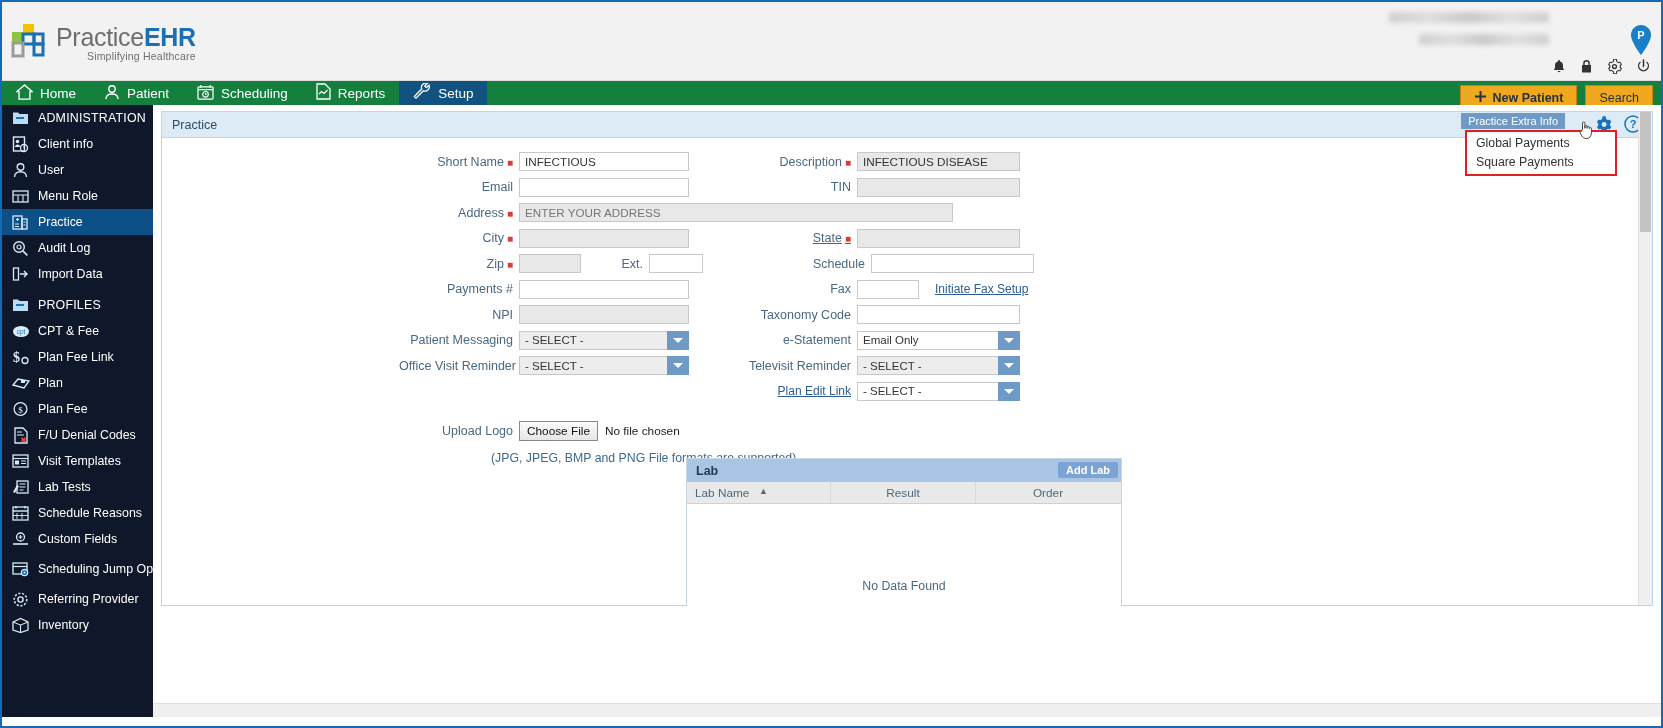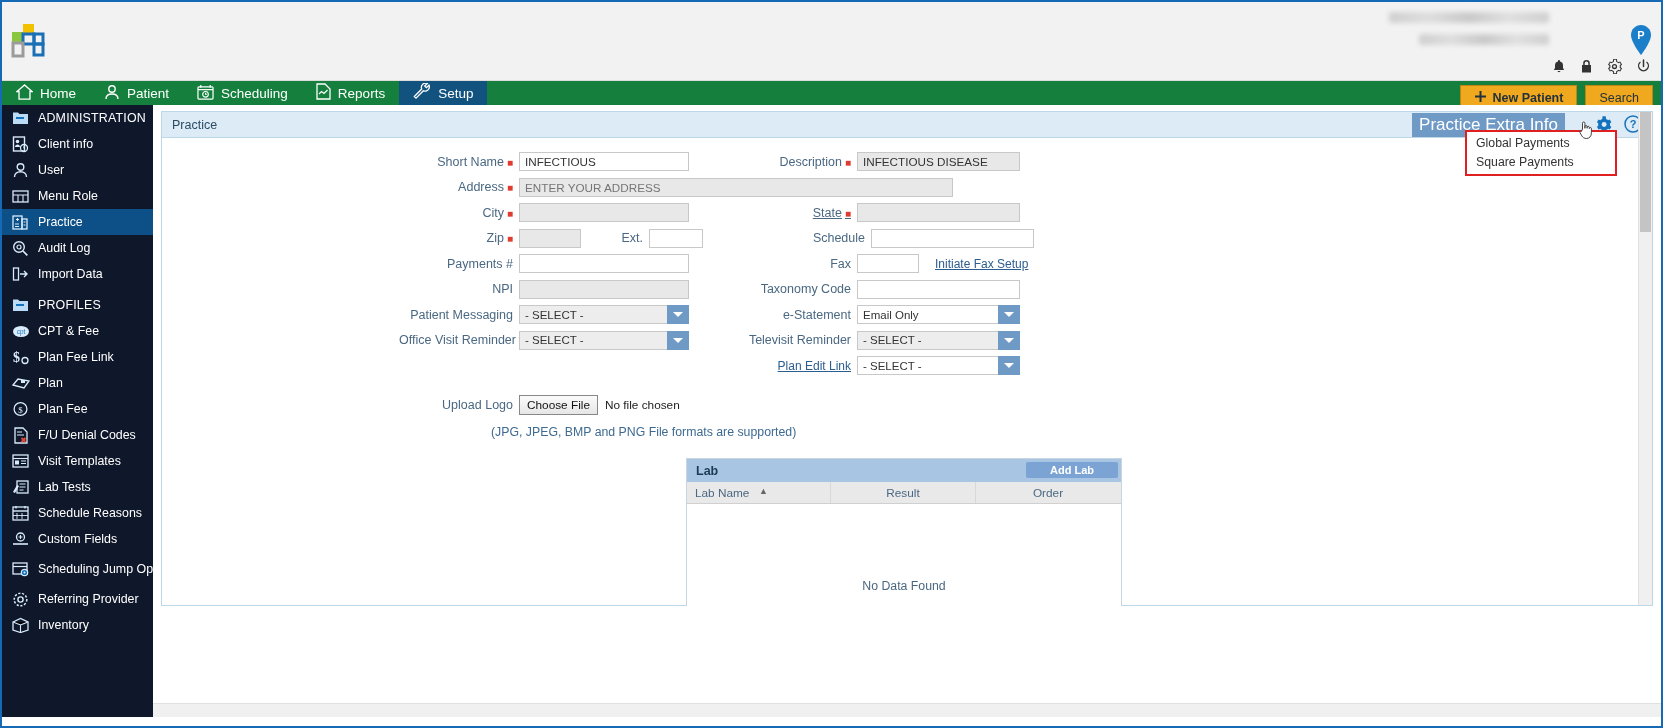--- a/index.html
+++ b/index.html
@@ -170,41 +170,41 @@
     border: 1px solid #c9d6e0;
   }
   .labtbl-head {
     height: 23px; background: #a9c5e4; display: flex; align-items: center;
     padding-left: 9px; font-size: 12.5px; color: #1d3a55; font-weight: bold;
     position: relative;
   }
   .addlab {
     position: absolute; right: 3px; top: 3px;
     background: #7ba4d4; color: #fff; font-size: 11px;
-    padding: 2px 24px; border-radius: 2px; cursor: pointer;
+    padding: 2px 8px; border-radius: 2px; cursor: pointer;
   }
   .labtbl-cols { display: flex; height: 22px; background: #e9e9e9; border-bottom: 1px solid #d0d0d0;}
   .labtbl-cols div {
     font-size: 11.8px; color: #4a6882; display: flex; align-items: center;
     justify-content: center; border-right: 1px solid #d8d8d8;
   }
   .lc1 { width: 144px; position: relative; justify-content: flex-start !important; padding-left: 8px !important;}
   .lc1 .caret { position:absolute; left: 72px; top: 4px; font-size: 9px; color:#666;}
   .lc2 { width: 145px; }
   .lc3 { width: 144px; border-right: none !important;}
   .labtbl-body { height: 118px; background: #fff; position: relative; }
   .nodata {
     position: absolute; width: 100%; top: 75px; text-align: center;
     font-size: 12.3px; color: #4a6882;
   }
 
   
   .tooltip {
     position: absolute; right: 87px; top: 1px;
-    background: #6f9ac6; color: #fff; font-size: 17px;
+    background: #6f9ac6; color: #fff; font-size: 11px;
     padding: 2px 7px; white-space: nowrap; z-index: 40;
   }
   .extra-menu {
     position: absolute; right: 35px; top: 18px; width: 152px;
     background: #fff; border: 2px solid #e02020; z-index: 45;
     padding: 2px 0;
   }
   .extra-menu div {
     font-size: 12.3px; color: #333; padding: 2px 0 3px 9px; cursor: pointer;
   }
@@ -229,20 +229,26 @@
   <div class="topbar">
     <div class="logo-wrap">
       <div class="logo-mark">
         <svg width="42" height="40" viewBox="0 0 42 40">
           <rect x="2" y="10" width="11" height="11" fill="#8cc63f"></rect>
           <rect x="13" y="2" width="11" height="10" fill="#f2c100"></rect>
           <path d="M13 12 h11 v10 h9 v11 h-9 v-11 h-11 z" fill="none" stroke="#1a6fb5" stroke-width="3"></path>
           <rect x="3" y="21" width="10" height="13" fill="none" stroke="#9b9b9b" stroke-width="3"></rect>
           <rect x="24" y="12" width="9" height="10" fill="none" stroke="#1a6fb5" stroke-width="3"></rect>
         </svg>
+      </div>
+      <div class="logo-text">
+        <div class="t1">
+          <span>Practice</span><b>EHR</b>
+        </div>
+        <div class="t2">Simplifying Healthcare</div>
       </div>
     </div>
 
     <div class="user-block">
       <div class="blurline" style="width:160px; margin-left:auto;"></div>
       <div class="blurline" style="width:130px; margin-left:auto;"></div>
     </div>
 
     <div class="pin">
       <svg width="24" height="32" viewBox="0 0 24 32">
@@ -602,20 +608,26 @@
               <div class="lbl col-l-lbl">
                 <span>Short Name</span><span class="req">■</span>
               </div>
               <input class="fld w170" type="text" value="INFECTIOUS" style="">
               <div class="lbl col-r-lbl" style="margin-left:28px;">
                 <span>Description</span><span class="req">■</span>
               </div>
               <input class="fld w163 gray" type="text" value="INFECTIOUS DISEASE" style="">
             </div>
 
+            <div class="frow">
+              <div class="lbl col-l-lbl">Email</div>
+              <input class="fld w170" type="text" value="" style="">
+              <div class="lbl col-r-lbl" style="margin-left:28px;">TIN</div>
+              <input class="fld w163 gray" type="text" value="" style="">
+            </div>
 
             <div class="frow">
               <div class="lbl col-l-lbl">
                 <span>Address</span><span class="req">■</span>
               </div>
               <input class="fld w434 gray" type="text" placeholder="ENTER YOUR ADDRESS" style="">
             </div>
 
             <div class="frow">
               <div class="lbl col-l-lbl">

